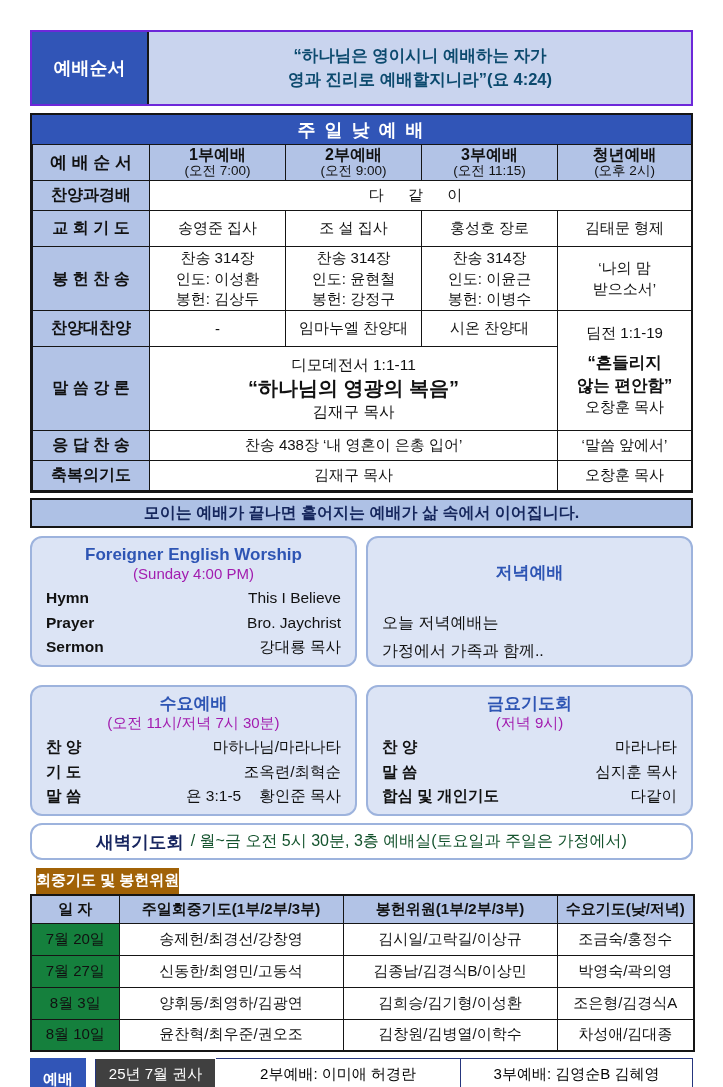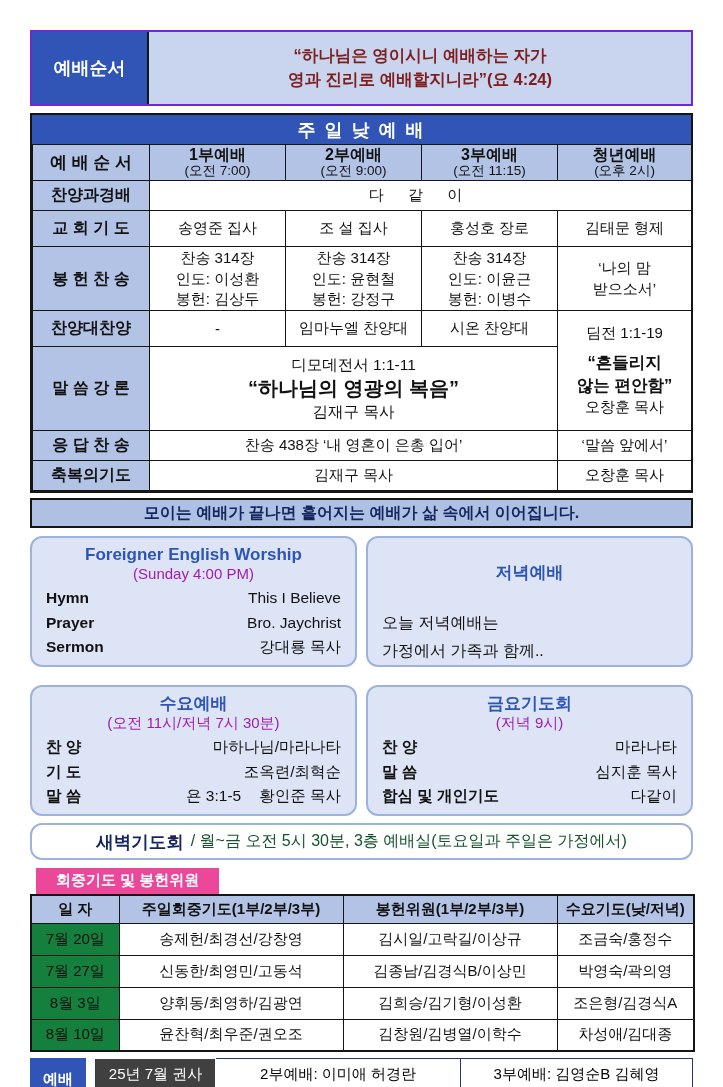--- a/index.html
+++ b/index.html
@@ -6,21 +6,21 @@
   body { background:#e9e9e9; font-family:"Liberation Sans","DejaVu Sans",sans-serif; }
   .page { width:723px; height:1087px; background:#ffffff; margin:0 auto; position:relative; color:#111; }
   .content { position:absolute; left:30px; top:30px; width:663px; }
 
   .pre { white-space:pre-line; }
 
   
   .top-header { display:flex; height:76px; border:2px solid #6d28d9; }
   .th-label { width:117px; background:#3155b7; color:#fff; font-weight:bold; font-size:18px;
               display:flex; align-items:center; justify-content:center; border-right:2px solid #151515; }
-  .th-verse { flex:1; background:#c9d4ee; color:#7f1d1d; font-weight:bold; font-size:16.5px;
+  .th-verse { flex:1; background:#c9d4ee; color:#0c4a6e; font-weight:bold; font-size:16.5px;
               display:flex; align-items:center; justify-content:center; text-align:center; line-height:1.45; }
 
   
   .main-wrap { margin-top:7px; border:2px solid #151515; }
   .main-title { height:29px; background:#3155b7; color:#fff; font-weight:bold; font-size:18px;
                 display:flex; align-items:center; justify-content:center; letter-spacing:2px; }
   table.main { width:100%; border-collapse:collapse; table-layout:fixed; }
   table.main td { border:1px solid #151515; text-align:center; vertical-align:middle; font-size:15px; padding:1px 2px; }
   table.main td.lbl { background:#b2c3e6; font-weight:bold; font-size:16px; }
   tr.r-hdr td { height:29px; background:#b2c3e6; }
@@ -61,22 +61,22 @@
   .ibox.evening .ibox-title { margin-top:18px; }
 
   
   .dawn { margin-top:7px; height:37px; background:#fff; border:2.5px solid #9db3dd; border-radius:12px;
           display:flex; align-items:center; justify-content:center; gap:7px; }
   .dawn-title { color:#17255f; font-weight:bold; font-size:17.5px; }
   .dawn-details { color:#14532d; font-size:16px; }
 
   
   .roster-sec { margin-top:8px; }
-  .roster-tab { display:inline-block; background:#ec4899; color:#fff; font-weight:bold; font-size:15px;
-                padding:3px 20px 4px; margin-left:6px; }
+  .roster-tab { display:inline-block; background:#a16207; color:#fff; font-weight:bold; font-size:15px;
+                padding:3px 0 4px; margin-left:6px; }
   table.roster { width:100%; border-collapse:collapse; table-layout:fixed; border:2px solid #151515; }
   table.roster td { border:1px solid #151515; text-align:center; vertical-align:middle; font-size:15px; }
   tr.ro-hdr td { height:28px; background:#b2c3e6; font-weight:bold; }
   tr.ro-row td { height:32px; }
   tr.ro-row td.datec { background:#15803d; }
 
   
   .notice { margin-top:6px; display:flex; gap:9px; }
   .notice-label { width:57px; height:62px; background:#3155b7; color:#fff; font-weight:bold; font-size:15px;
                   display:flex; align-items:center; justify-content:center; text-align:center; line-height:1.35; }

